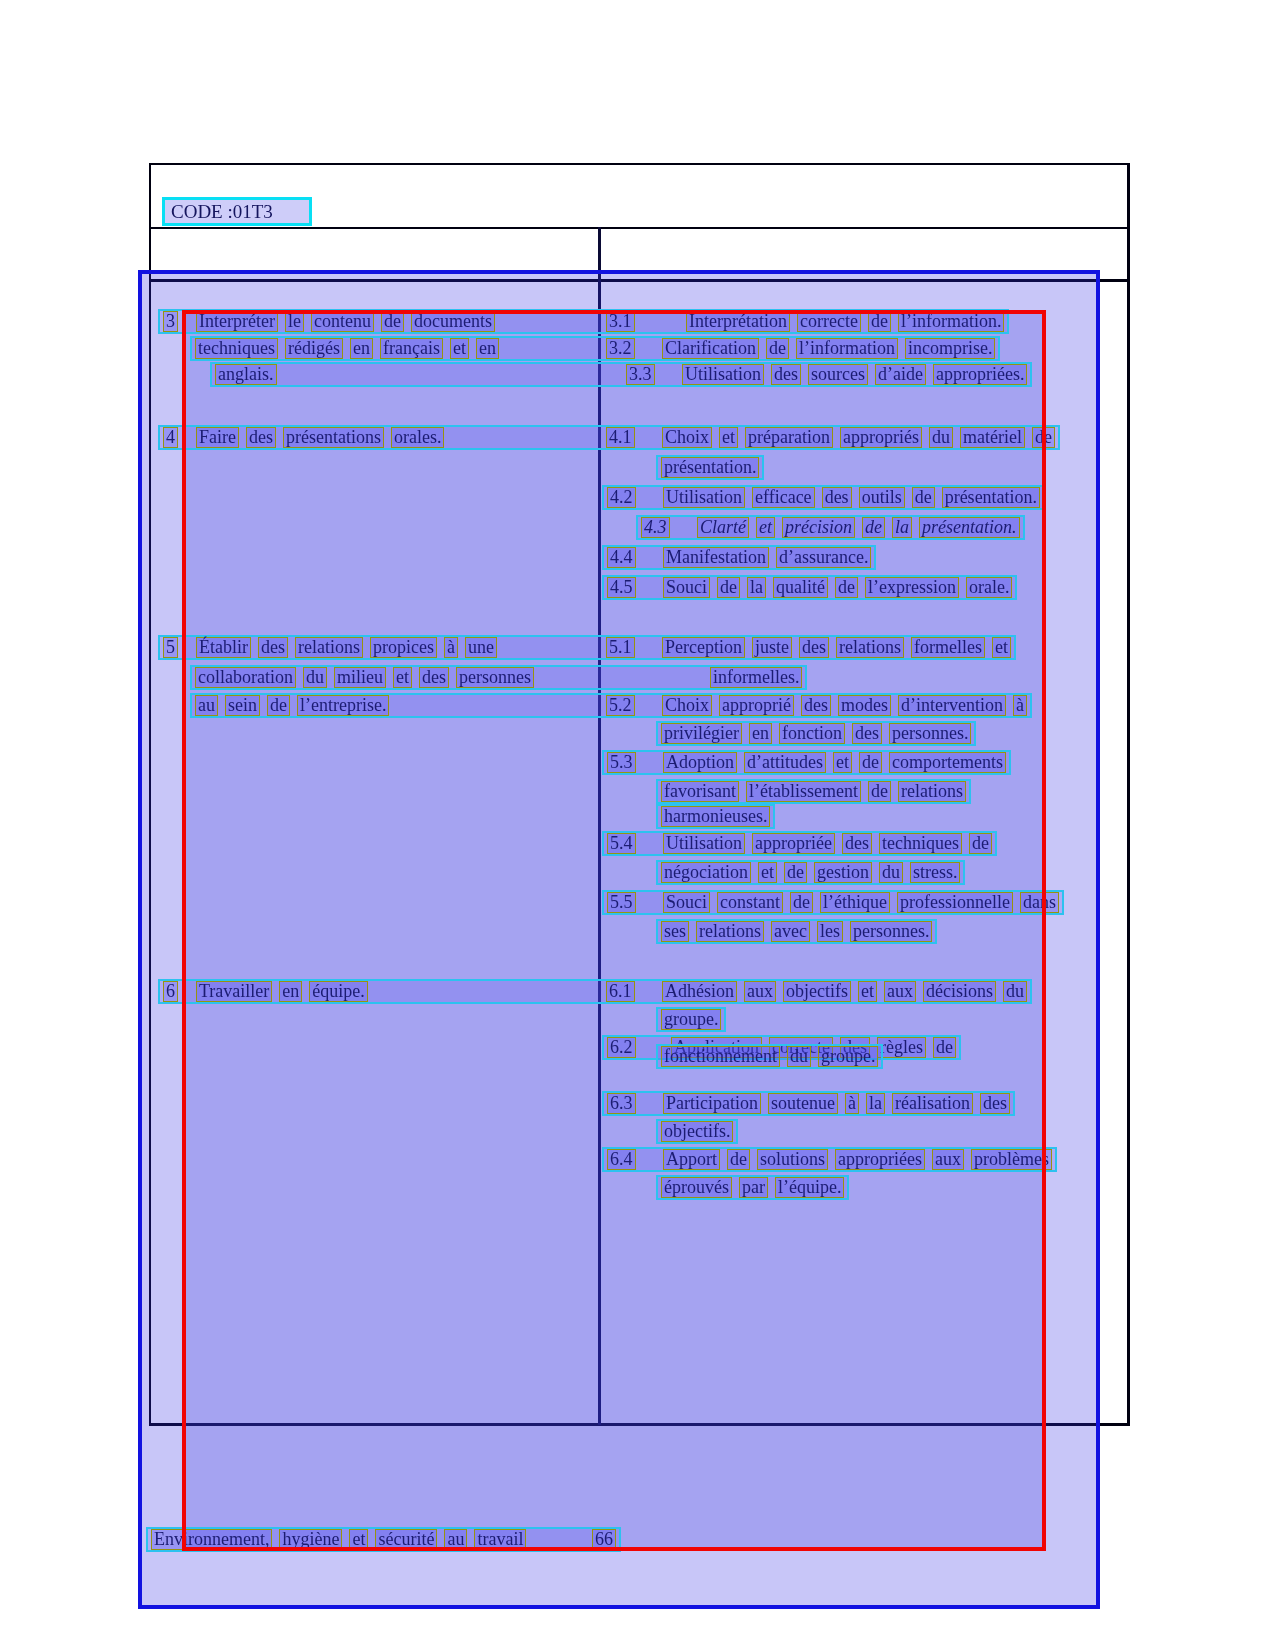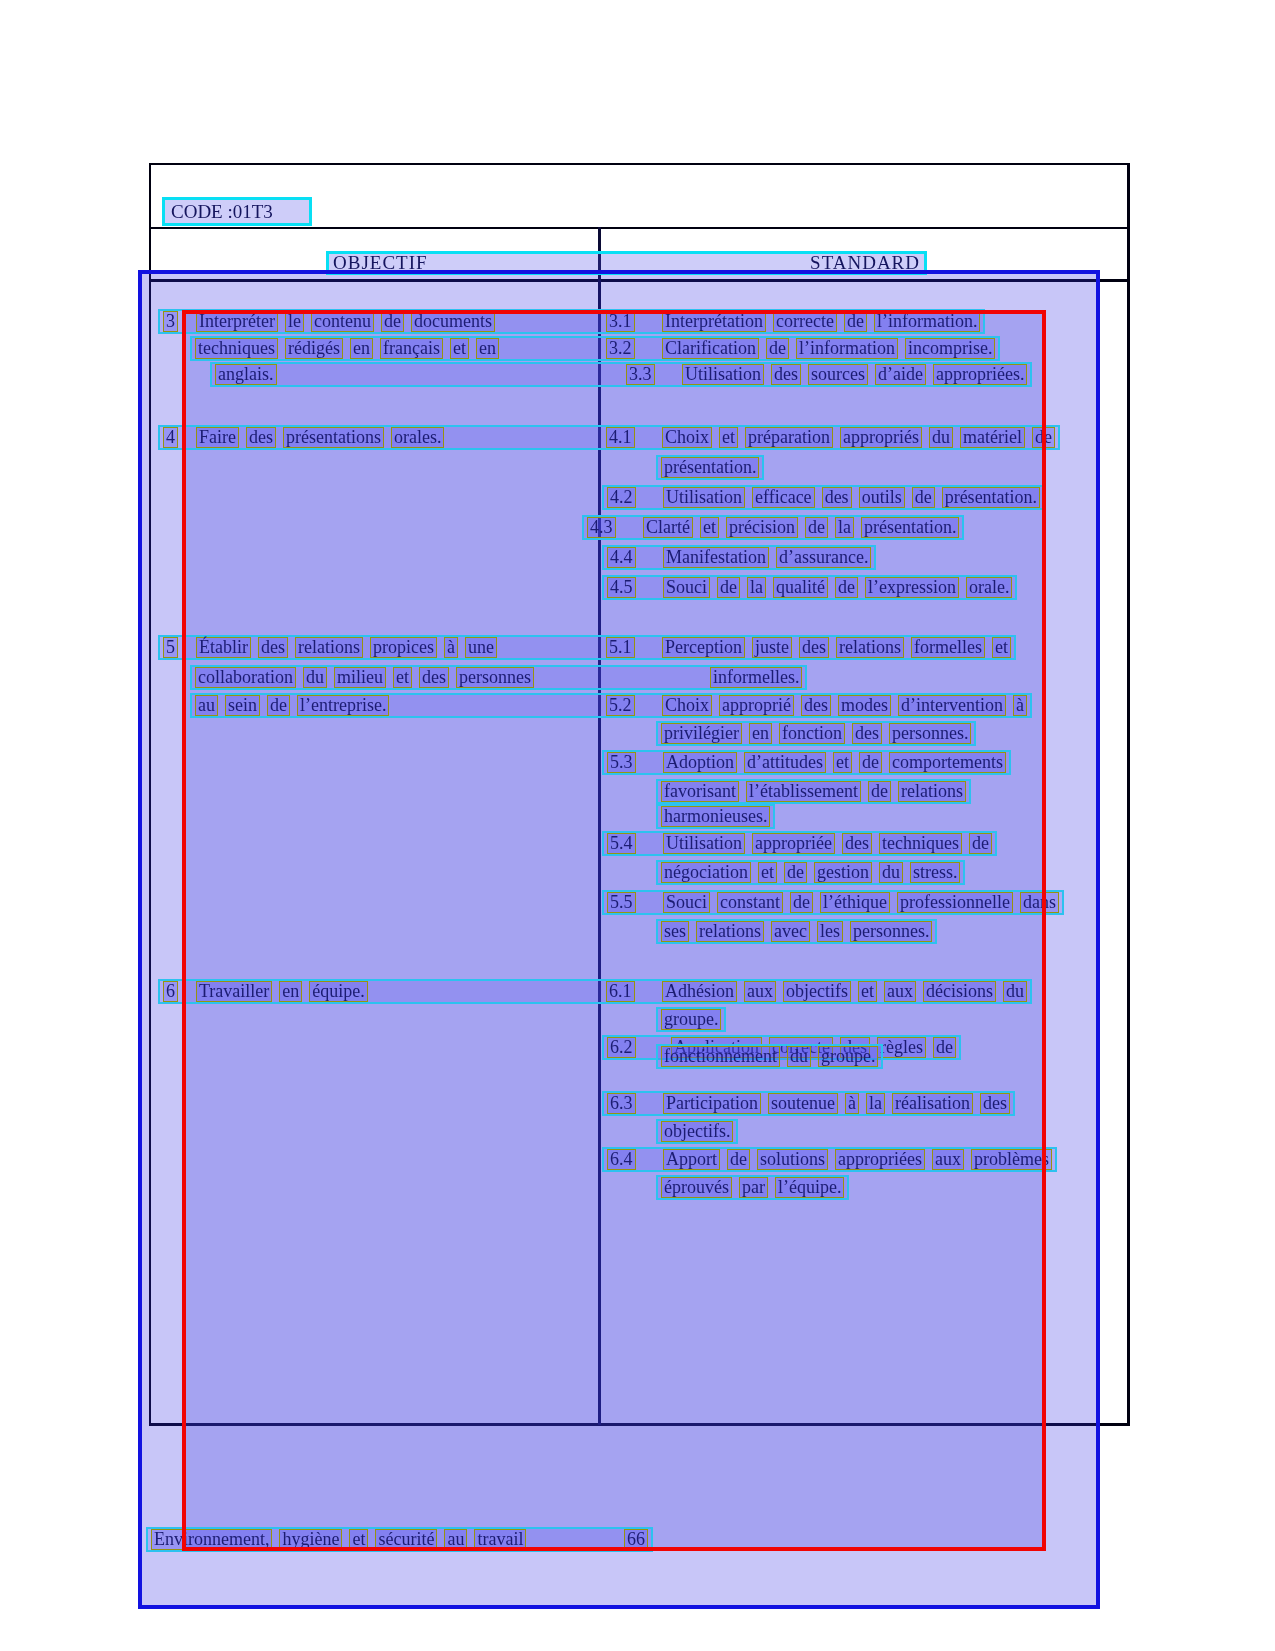--- a/index.html
+++ b/index.html
@@ -39,38 +39,34 @@
   <div class="rule" style="left:149px;top:279px;width:981px;height:3px;"></div>
   <div class="rule" style="left:598px;top:227px;width:3px;height:1198px;background:#0a0a35;"></div>
 
   <div class="abs" id="page-overlay-fill"></div>
   <div class="abs" id="block-overlay-fill"></div>
 
   <div class="cyanbox" id="code-box">
     <span>CODE :</span>
     <span>01T3</span>
   </div>
-  <div class="cyanbox" id="header-box">
-    <span>OBJECTIF</span>
-    <span>STANDARD</span>
-  </div>
 
   <div class="abs" id="lines-layer" style="left:0;top:0;">
       <div class="tline" style="left: 158px; top: 309px;">
         <div class="cell" style="width: 33px;">
           <span class="word">3</span>
         </div>
         <div class="cell" style="width: 410px;">
           <span class="word">Interpréter</span>
           <span class="word">le</span>
           <span class="word">contenu</span>
           <span class="word">de</span>
           <span class="word">documents</span>
         </div>
-        <div class="cell" style="width: 56px; border-radius: 6px;">
+        <div class="cell" style="width: 80px; border-radius: 6px;">
           <span class="word">3.1</span>
         </div>
         <div class="cell">
           <span class="word">Interprétation</span>
           <span class="word">correcte</span>
           <span class="word">de</span>
           <span class="word">l’information.</span>
         </div>
       </div>
       <div class="tline" style="left: 190px; top: 336px;">
@@ -141,21 +137,21 @@
         </div>
         <div class="cell">
           <span class="word">Utilisation</span>
           <span class="word">efficace</span>
           <span class="word">des</span>
           <span class="word">outils</span>
           <span class="word">de</span>
           <span class="word">présentation.</span>
         </div>
       </div>
-      <div class="tline" style="left: 582px; top: 515px;">
+      <div class="tline" style="left: 636px; top: 515px; font-style: italic;">
         <div class="cell" style="width: 56px;">
           <span class="word">4.3</span>
         </div>
         <div class="cell">
           <span class="word">Clarté</span>
           <span class="word">et</span>
           <span class="word">précision</span>
           <span class="word">de</span>
           <span class="word">la</span>
           <span class="word">présentation.</span>
@@ -396,21 +392,21 @@
           <span class="word">problèmes</span>
         </div>
       </div>
       <div class="tline" style="left: 656px; top: 1175px;">
         <div class="cell">
           <span class="word">éprouvés</span>
           <span class="word">par</span>
           <span class="word">l’équipe.</span>
         </div>
       </div>
-      <div class="tline" style="left: 146px; top: 1527px; gap: 32px;">
+      <div class="tline" style="left: 146px; top: 1527px;">
         <div class="cell" style="width: 441px;">
           <span class="word">Environnement,</span>
           <span class="word">hygiène</span>
           <span class="word">et</span>
           <span class="word">sécurité</span>
           <span class="word">au</span>
           <span class="word">travail</span>
         </div>
         <span class="word">66</span>
       </div>

